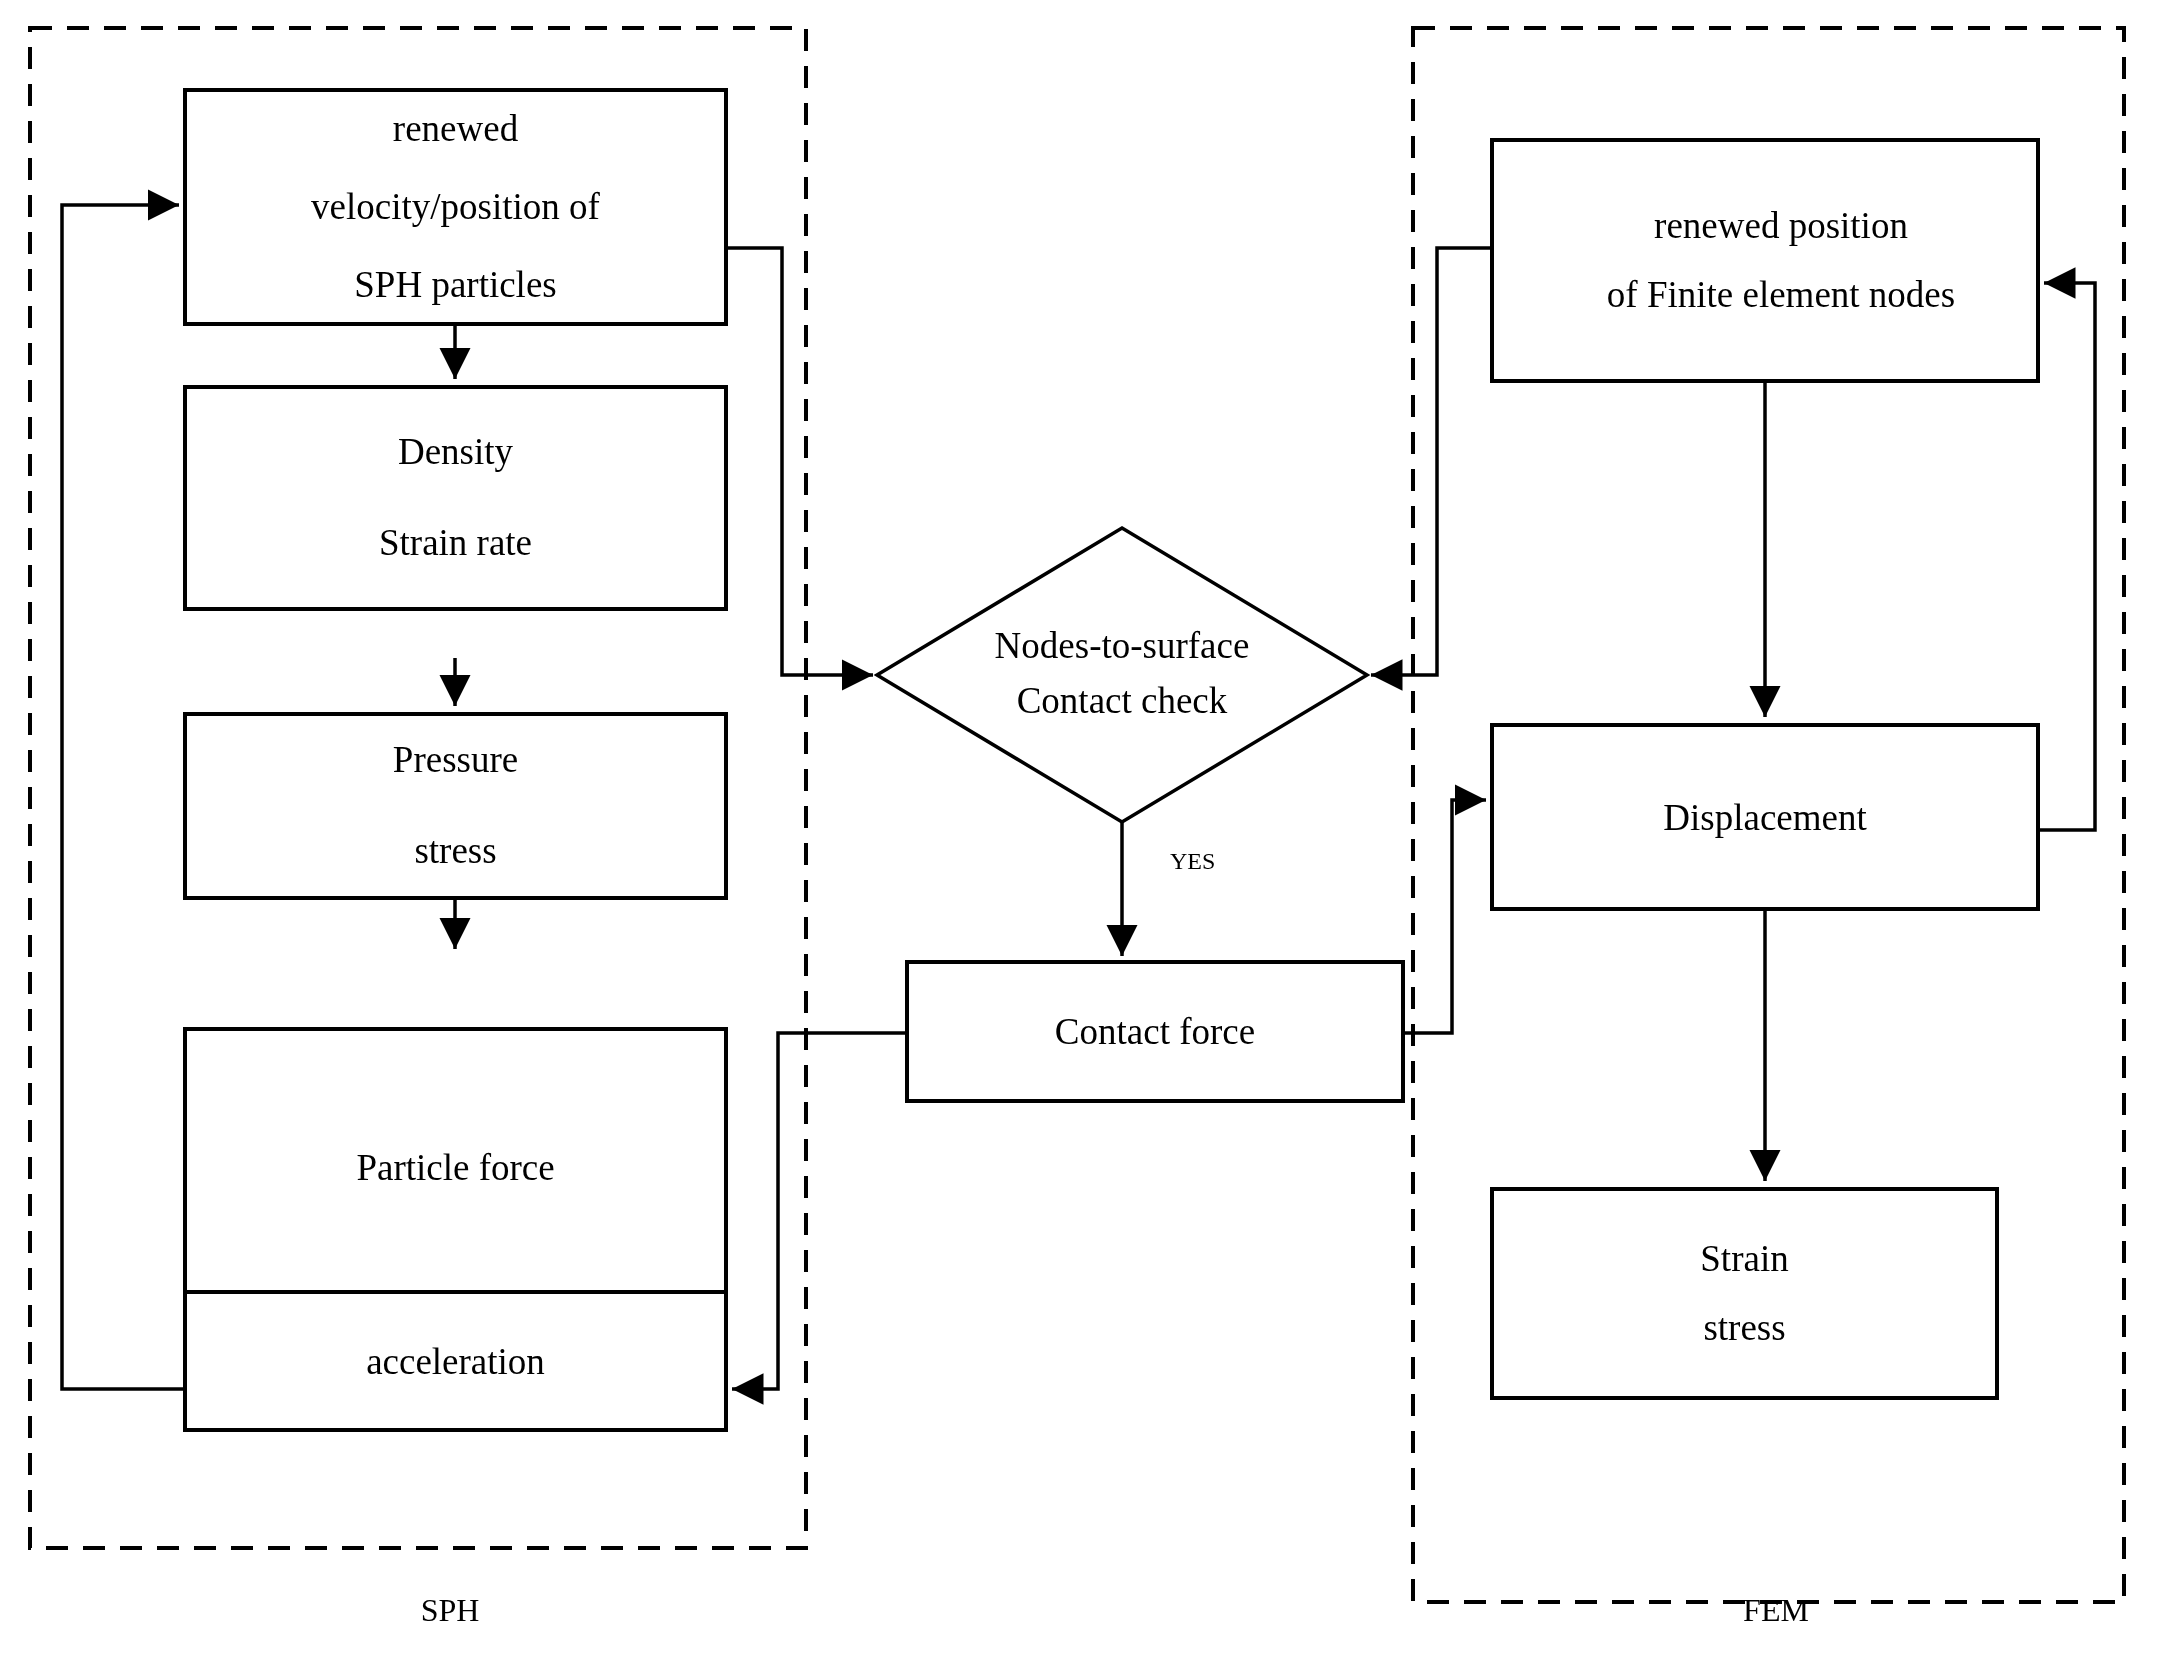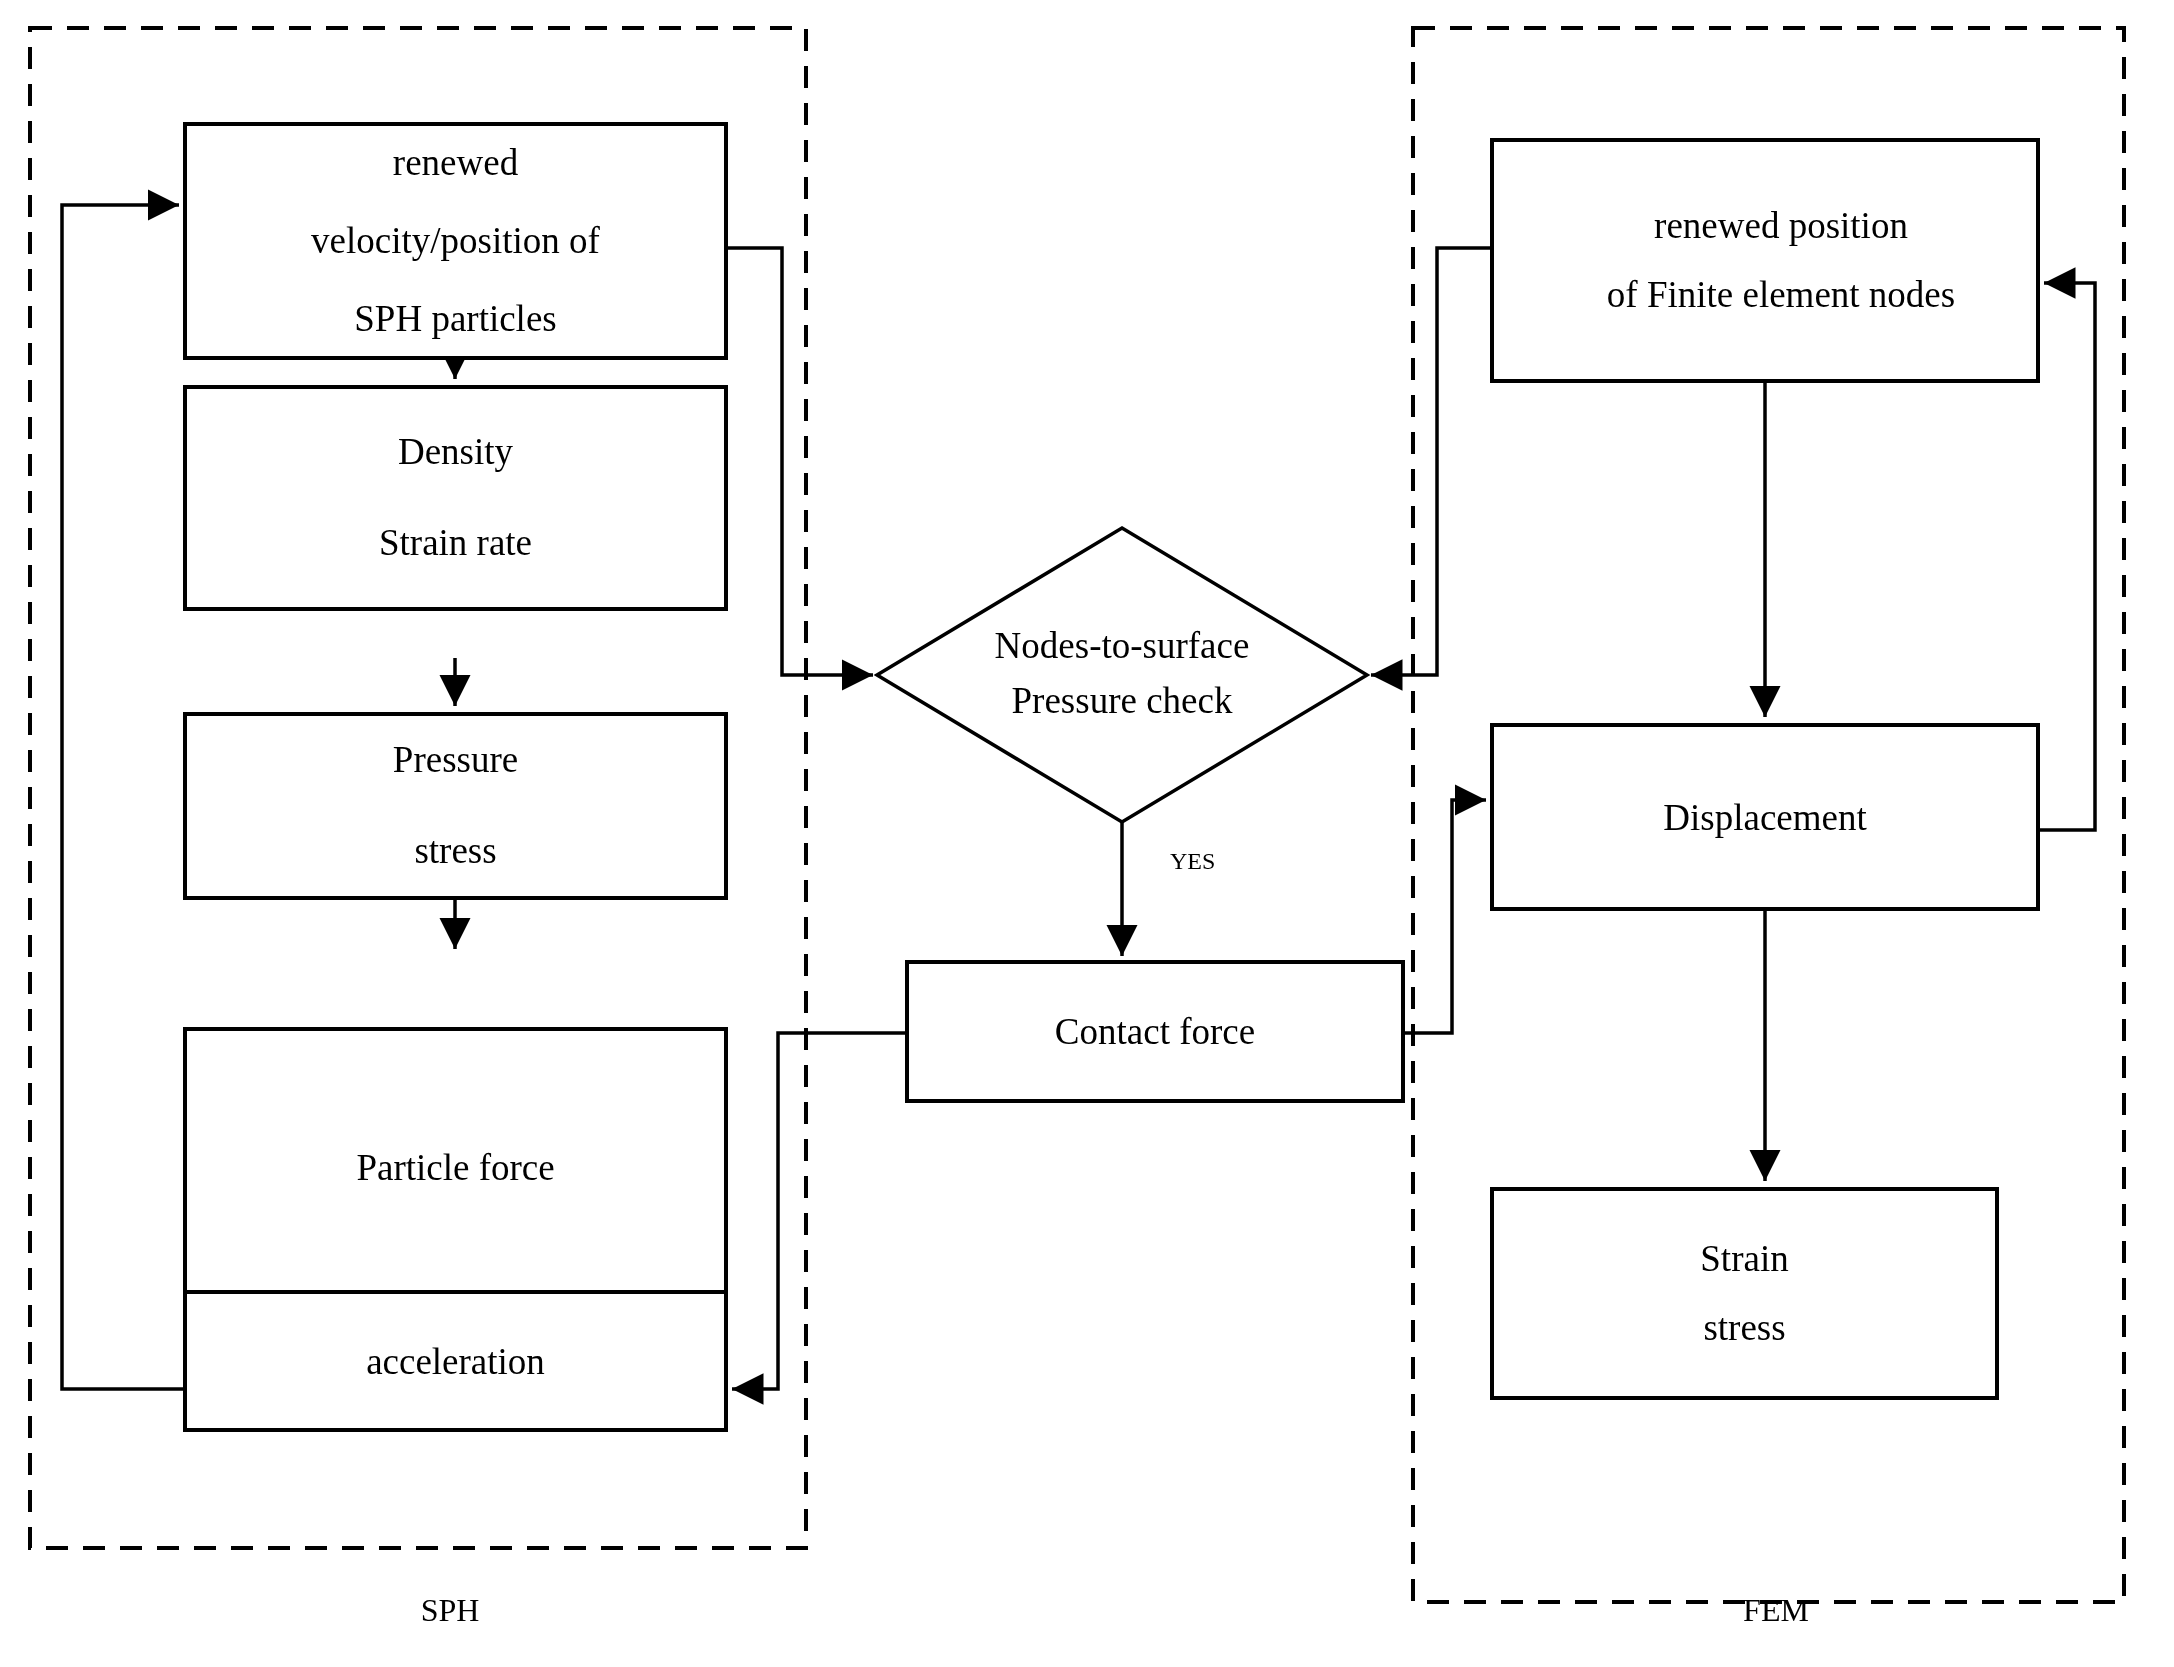--- a/index.html
+++ b/index.html
@@ -77,21 +77,21 @@
     <path d="M905,1033 L778,1033 L778,1389 L732,1389" fill="none" stroke="#000" stroke-width="3.5" marker-end="url(#arrow)"></path>
 
     <path d="M1405,1033 L1452,1033 L1452,800 L1486,800" fill="none" stroke="#000" stroke-width="3.5" marker-end="url(#arrow)"></path>
 
     <path d="M1765,383 L1765,717" fill="none" stroke="#000" stroke-width="3.5" marker-end="url(#arrow)"></path>
     <path d="M1765,893 L1765,1181" fill="none" stroke="#000" stroke-width="3.5" marker-end="url(#arrow)"></path>
 
     <path d="M2040,830 L2095,830 L2095,283 L2044,283" fill="none" stroke="#000" stroke-width="3.5" marker-end="url(#arrow)"></path>
   </svg>
 
-  <div class="fbox lh-mid" style="left:183px;top:88px;width:545px;height:238px;margin-top:34px;">
+  <div class="fbox lh-mid" style="left:183px;top:88px;width:545px;height:238px;">
     <span>renewed
 velocity/position of
 SPH particles</span>
   </div>
 
   <div class="fbox lh-tall" style="left:183px;top:385px;width:545px;height:226px;">
     <span>Density
 Strain rate</span>
   </div>
 
@@ -121,21 +121,21 @@
     <span>Strain
 stress</span>
   </div>
 
   <div class="fbox" style="left:905px;top:960px;width:500px;height:143px;">
     <span>Contact force</span>
   </div>
 
   <div class="diamond-text" style="left:937px;top:583px;width:370px;height:180px;">
     <span>Nodes-to-surface
-Pressure check</span>
+Contact check</span>
   </div>
 
   <div class="yes-label" style="left:1142px;top:848px;">YES</div>
 
   <div class="floating-label" style="left:300px;top:1592px;width:300px;">SPH</div>
 
   <div class="floating-label" style="left:1626px;top:1592px;width:300px;">FEM</div>
 
 </div>
 

